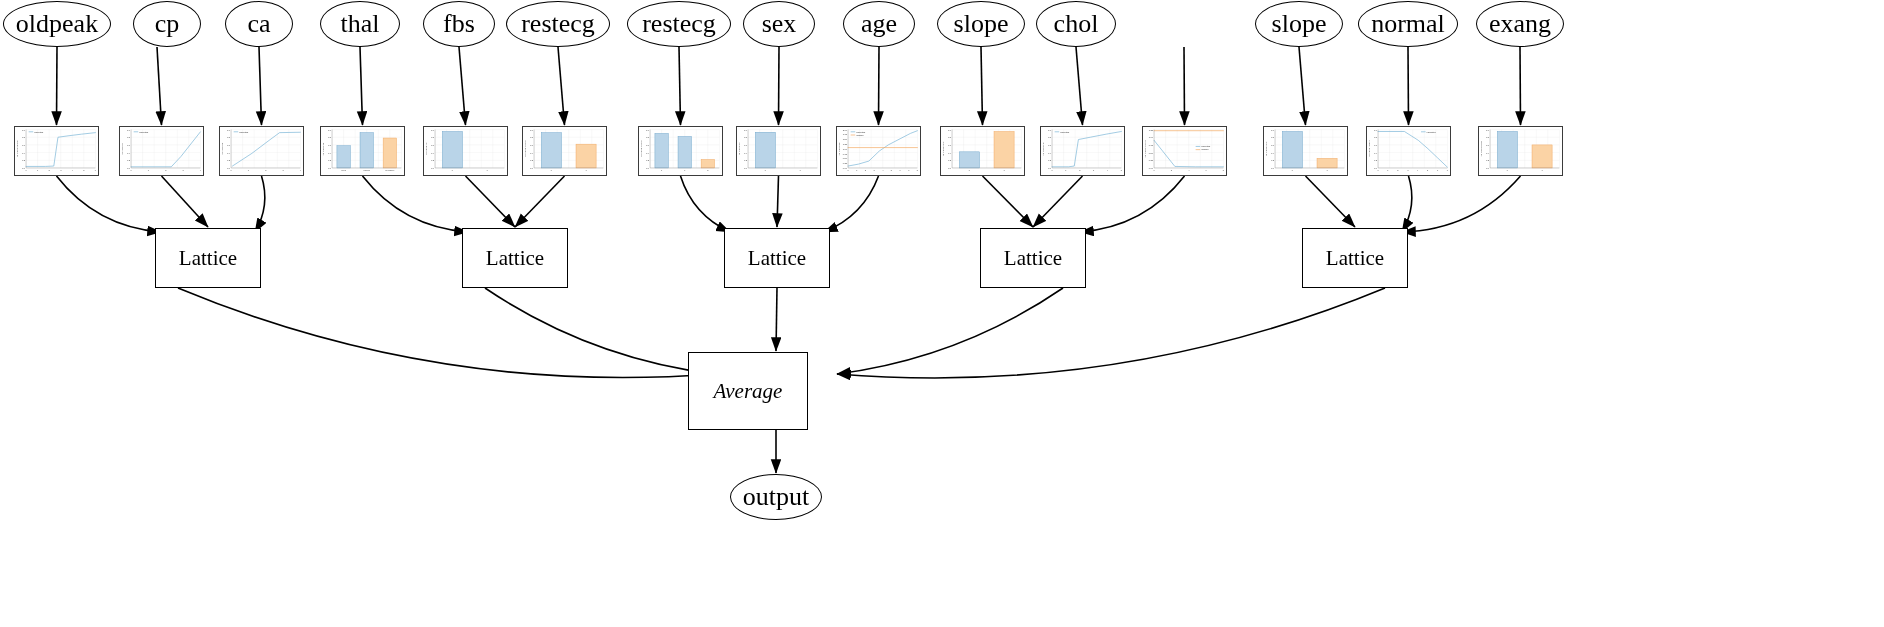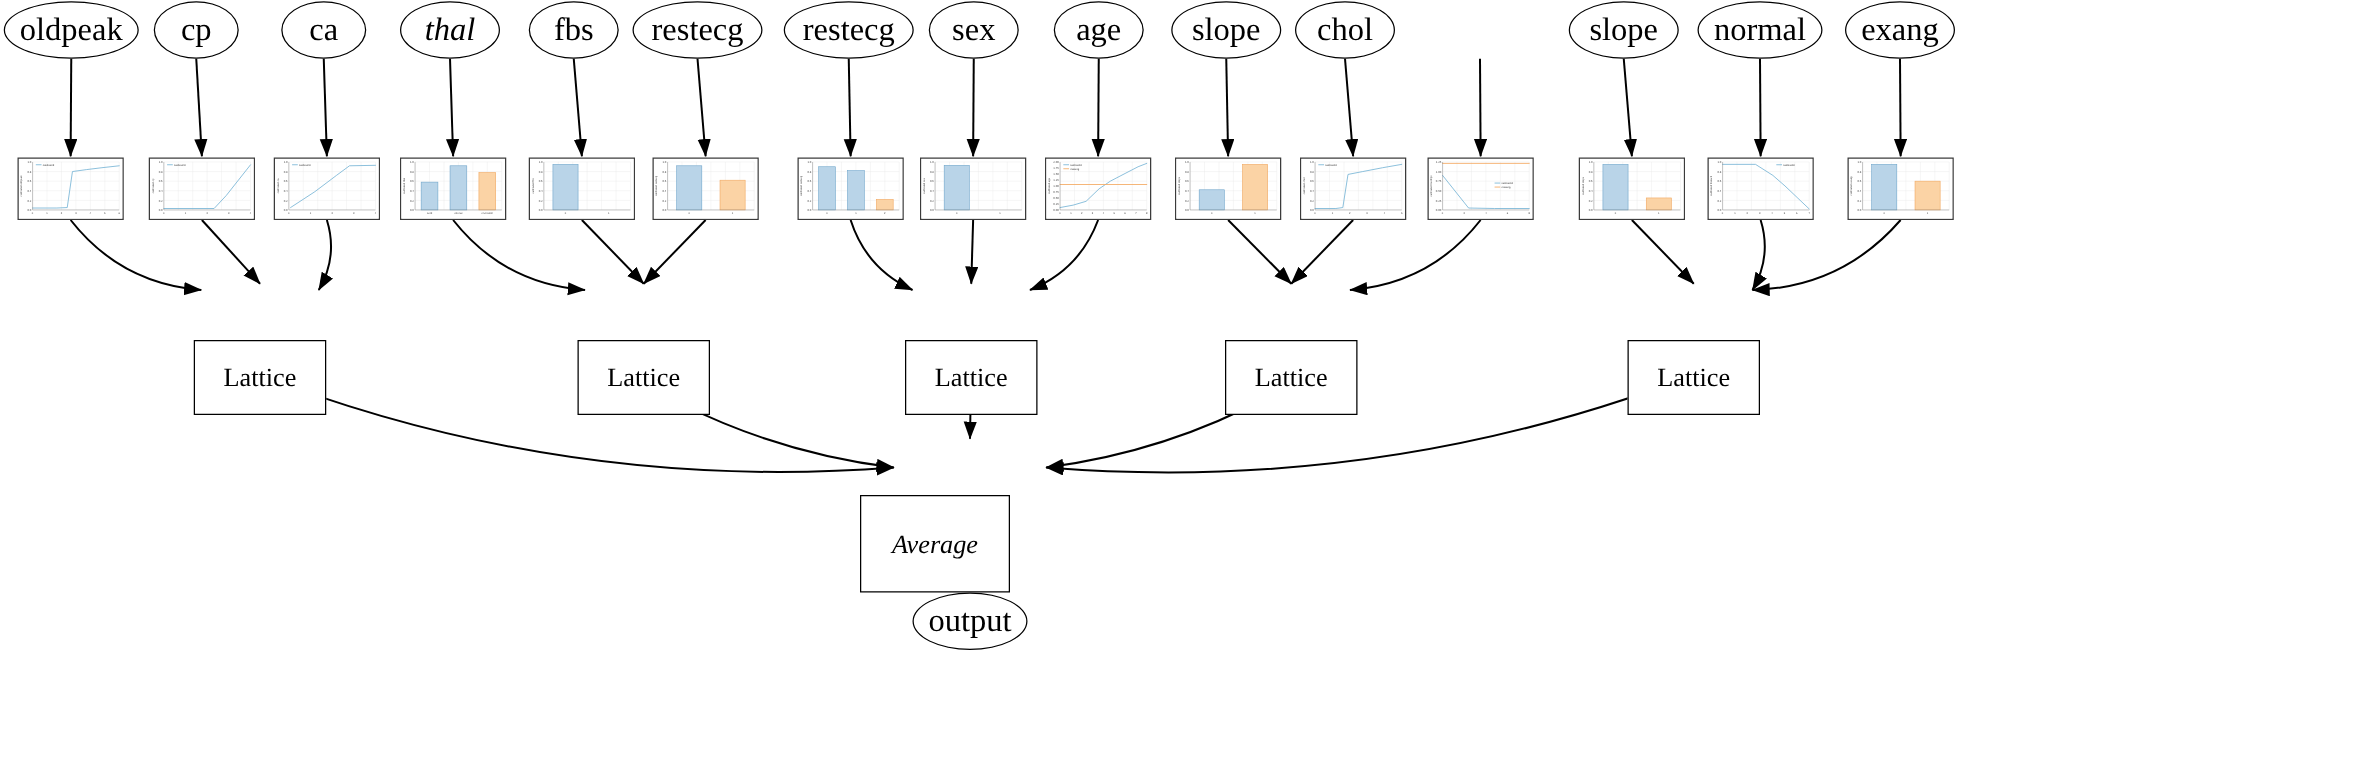--- a/index.html
+++ b/index.html
@@ -8,21 +8,21 @@
   svg.edges{position:absolute;left:0;top:0;width:1884px;height:627px;pointer-events:none;}
 
   .node-ellipse{
     position:absolute;border:1.6px solid #000;border-radius:50%;
     background:#fff;display:flex;align-items:center;justify-content:center;
     font-size:26px;color:#000;box-sizing:border-box;z-index:3;
   }
   .node-box{
     position:absolute;border:1.6px solid #000;background:#fff;
     display:flex;align-items:center;justify-content:center;
-    font-size:21px;color:#000;box-sizing:border-box;z-index:3;margin-top:44px;
+    font-size:21px;color:#000;box-sizing:border-box;z-index:3;
   }
   .plot{
     position:absolute;border:1.5px solid #3b3b3b;background:#fff;
     box-sizing:border-box;z-index:2;overflow:hidden;
   }
   .plot svg{display:block;width:100%;height:100%;}
 </style>
 </head>
 <body>
 
@@ -105,21 +105,21 @@
         <text x="140.5" y="137" text-anchor="middle" font-size="6.5" fill="#444" font-family="Liberation Sans, sans-serif">3</text>
         <text x="176" y="137" text-anchor="middle" font-size="6.5" fill="#444" font-family="Liberation Sans, sans-serif">4</text>
         <text x="211.5" y="137" text-anchor="middle" font-size="6.5" fill="#444" font-family="Liberation Sans, sans-serif">5</text>
         <text x="247" y="137" text-anchor="middle" font-size="6.5" fill="#444" font-family="Liberation Sans, sans-serif">6</text>
         <line x1="42" y1="15" x2="56" y2="15" stroke="#77b4d6" stroke-width="2.1"></line>
         <text x="59" y="17.6" font-size="6.5" fill="#333" font-family="Liberation Sans, sans-serif">calibrated</text>
         <line x1="34" y1="8" x2="34" y2="128" stroke="#777" stroke-width="1"></line>
         <line x1="34" y1="128" x2="247" y2="128" stroke="#777" stroke-width="1"></line>
       </svg>
     </div>
-    <div class="node-ellipse" style="left: 123px; top: 1px; width: 68px; height: 46px; text-align: right;">
+    <div class="node-ellipse" style="left: 133px; top: 1px; width: 68px; height: 46px; text-align: right;">
       <span>cp</span>
     </div>
     <div class="plot" style="left: 119px; top: 126px; width: 85px; height: 50px;">
       <svg viewBox="0 0 255 150" preserveAspectRatio="none">
         <rect x="0" y="0" width="255" height="150" fill="#fff"></rect>
         <line x1="34" y1="8" x2="247" y2="8" stroke="#e8e8e8" stroke-width="1"></line>
         <line x1="34" y1="32" x2="247" y2="32" stroke="#e8e8e8" stroke-width="1"></line>
         <line x1="34" y1="56" x2="247" y2="56" stroke="#e8e8e8" stroke-width="1"></line>
         <line x1="34" y1="80" x2="247" y2="80" stroke="#e8e8e8" stroke-width="1"></line>
         <line x1="34" y1="104" x2="247" y2="104" stroke="#e8e8e8" stroke-width="1"></line>
@@ -181,21 +181,21 @@
         <text x="87.25" y="137" text-anchor="middle" font-size="6.5" fill="#444" font-family="Liberation Sans, sans-serif">1</text>
         <text x="140.5" y="137" text-anchor="middle" font-size="6.5" fill="#444" font-family="Liberation Sans, sans-serif">2</text>
         <text x="193.75" y="137" text-anchor="middle" font-size="6.5" fill="#444" font-family="Liberation Sans, sans-serif">3</text>
         <text x="247" y="137" text-anchor="middle" font-size="6.5" fill="#444" font-family="Liberation Sans, sans-serif">4</text>
         <line x1="42" y1="15" x2="56" y2="15" stroke="#77b4d6" stroke-width="2.1"></line>
         <text x="59" y="17.6" font-size="6.5" fill="#333" font-family="Liberation Sans, sans-serif">calibrated</text>
         <line x1="34" y1="8" x2="34" y2="128" stroke="#777" stroke-width="1"></line>
         <line x1="34" y1="128" x2="247" y2="128" stroke="#777" stroke-width="1"></line>
       </svg>
     </div>
-    <div class="node-ellipse" style="left: 320px; top: 1px; width: 80px; height: 46px; font-style: italic;">
+    <div class="node-ellipse" style="left: 320px; top: 1px; width: 80px; height: 46px;">
       <span>thal</span>
     </div>
     <div class="plot" style="left: 320px; top: 126px; width: 85px; height: 50px;">
       <svg viewBox="0 0 255 150" preserveAspectRatio="none">
         <rect x="0" y="0" width="255" height="150" fill="#fff"></rect>
         <line x1="34" y1="8" x2="247" y2="8" stroke="#e8e8e8" stroke-width="1"></line>
         <line x1="34" y1="32" x2="247" y2="32" stroke="#e8e8e8" stroke-width="1"></line>
         <line x1="34" y1="56" x2="247" y2="56" stroke="#e8e8e8" stroke-width="1"></line>
         <line x1="34" y1="80" x2="247" y2="80" stroke="#e8e8e8" stroke-width="1"></line>
         <line x1="34" y1="104" x2="247" y2="104" stroke="#e8e8e8" stroke-width="1"></line>

